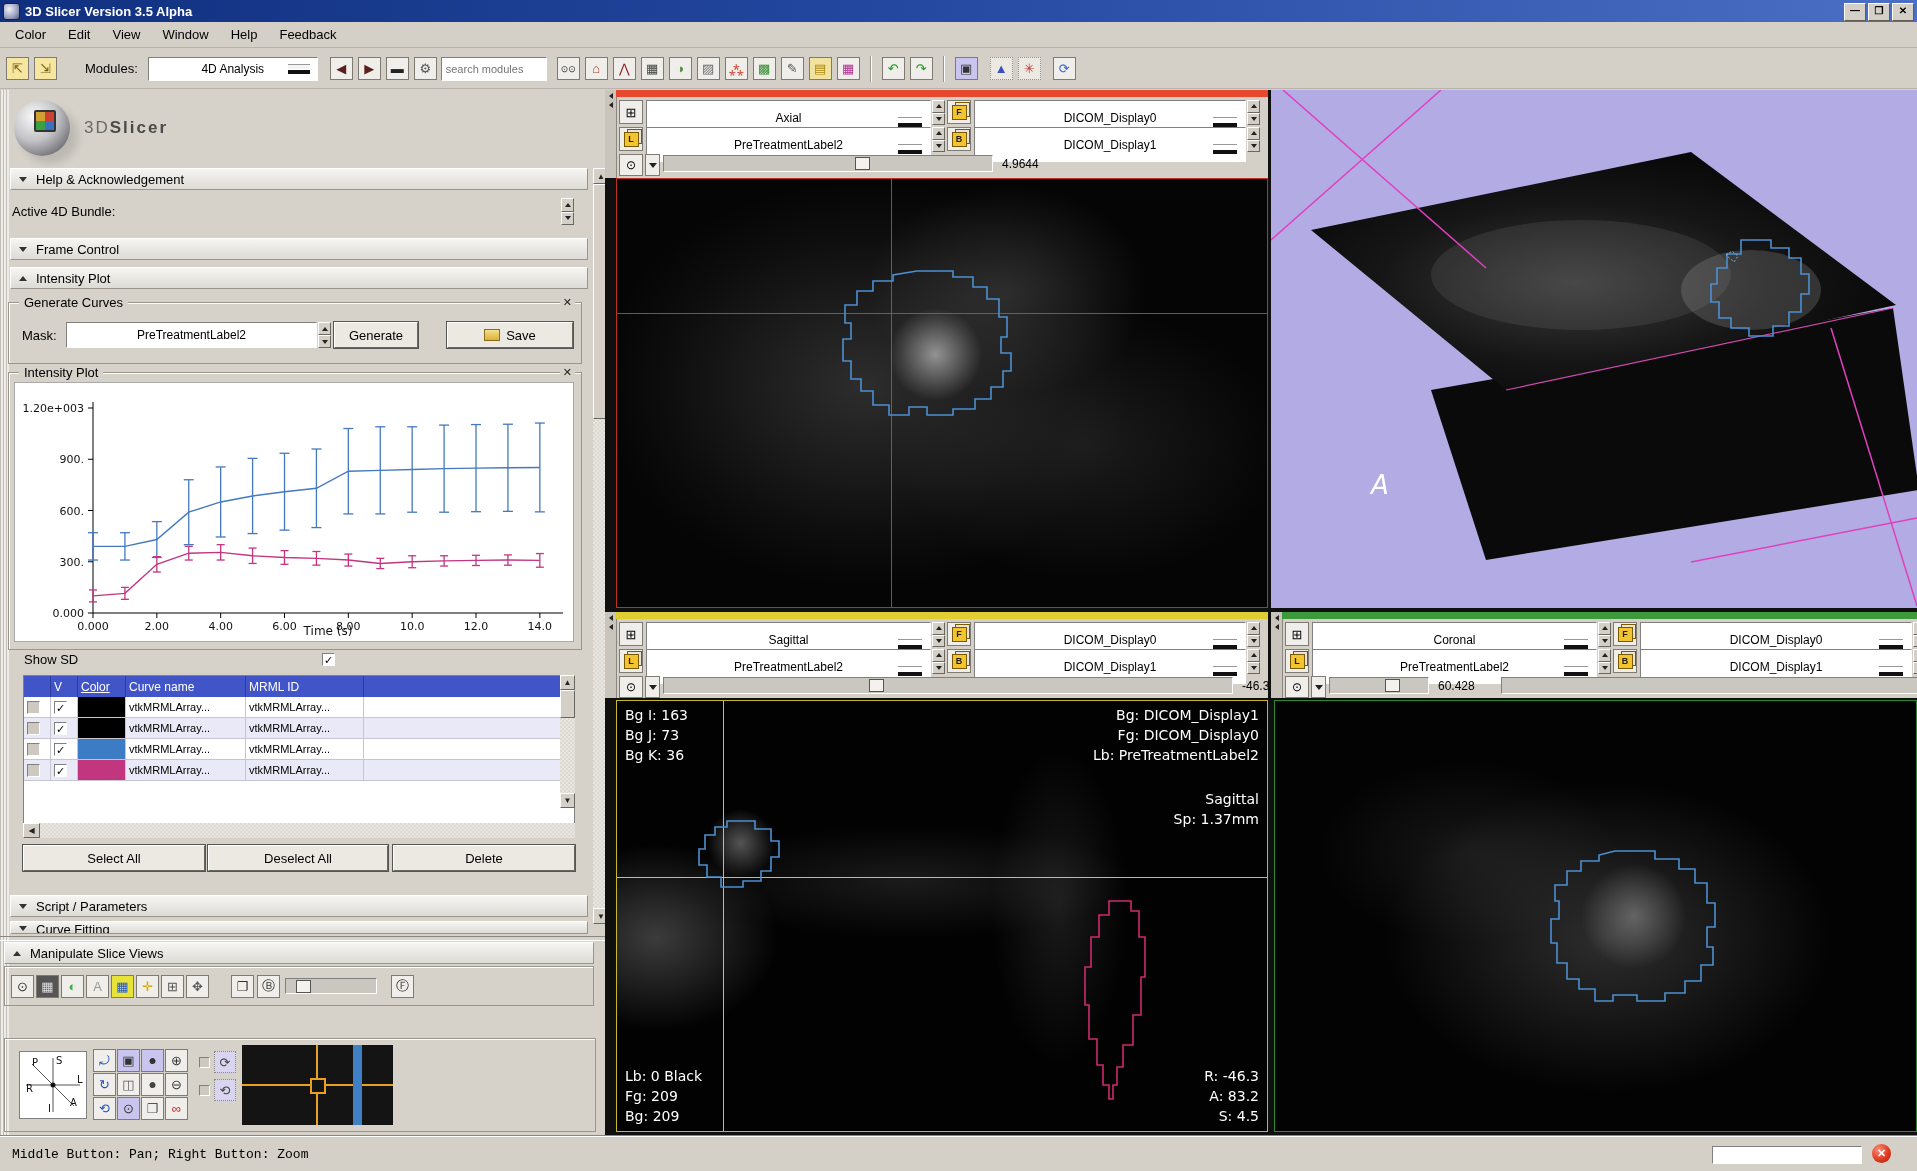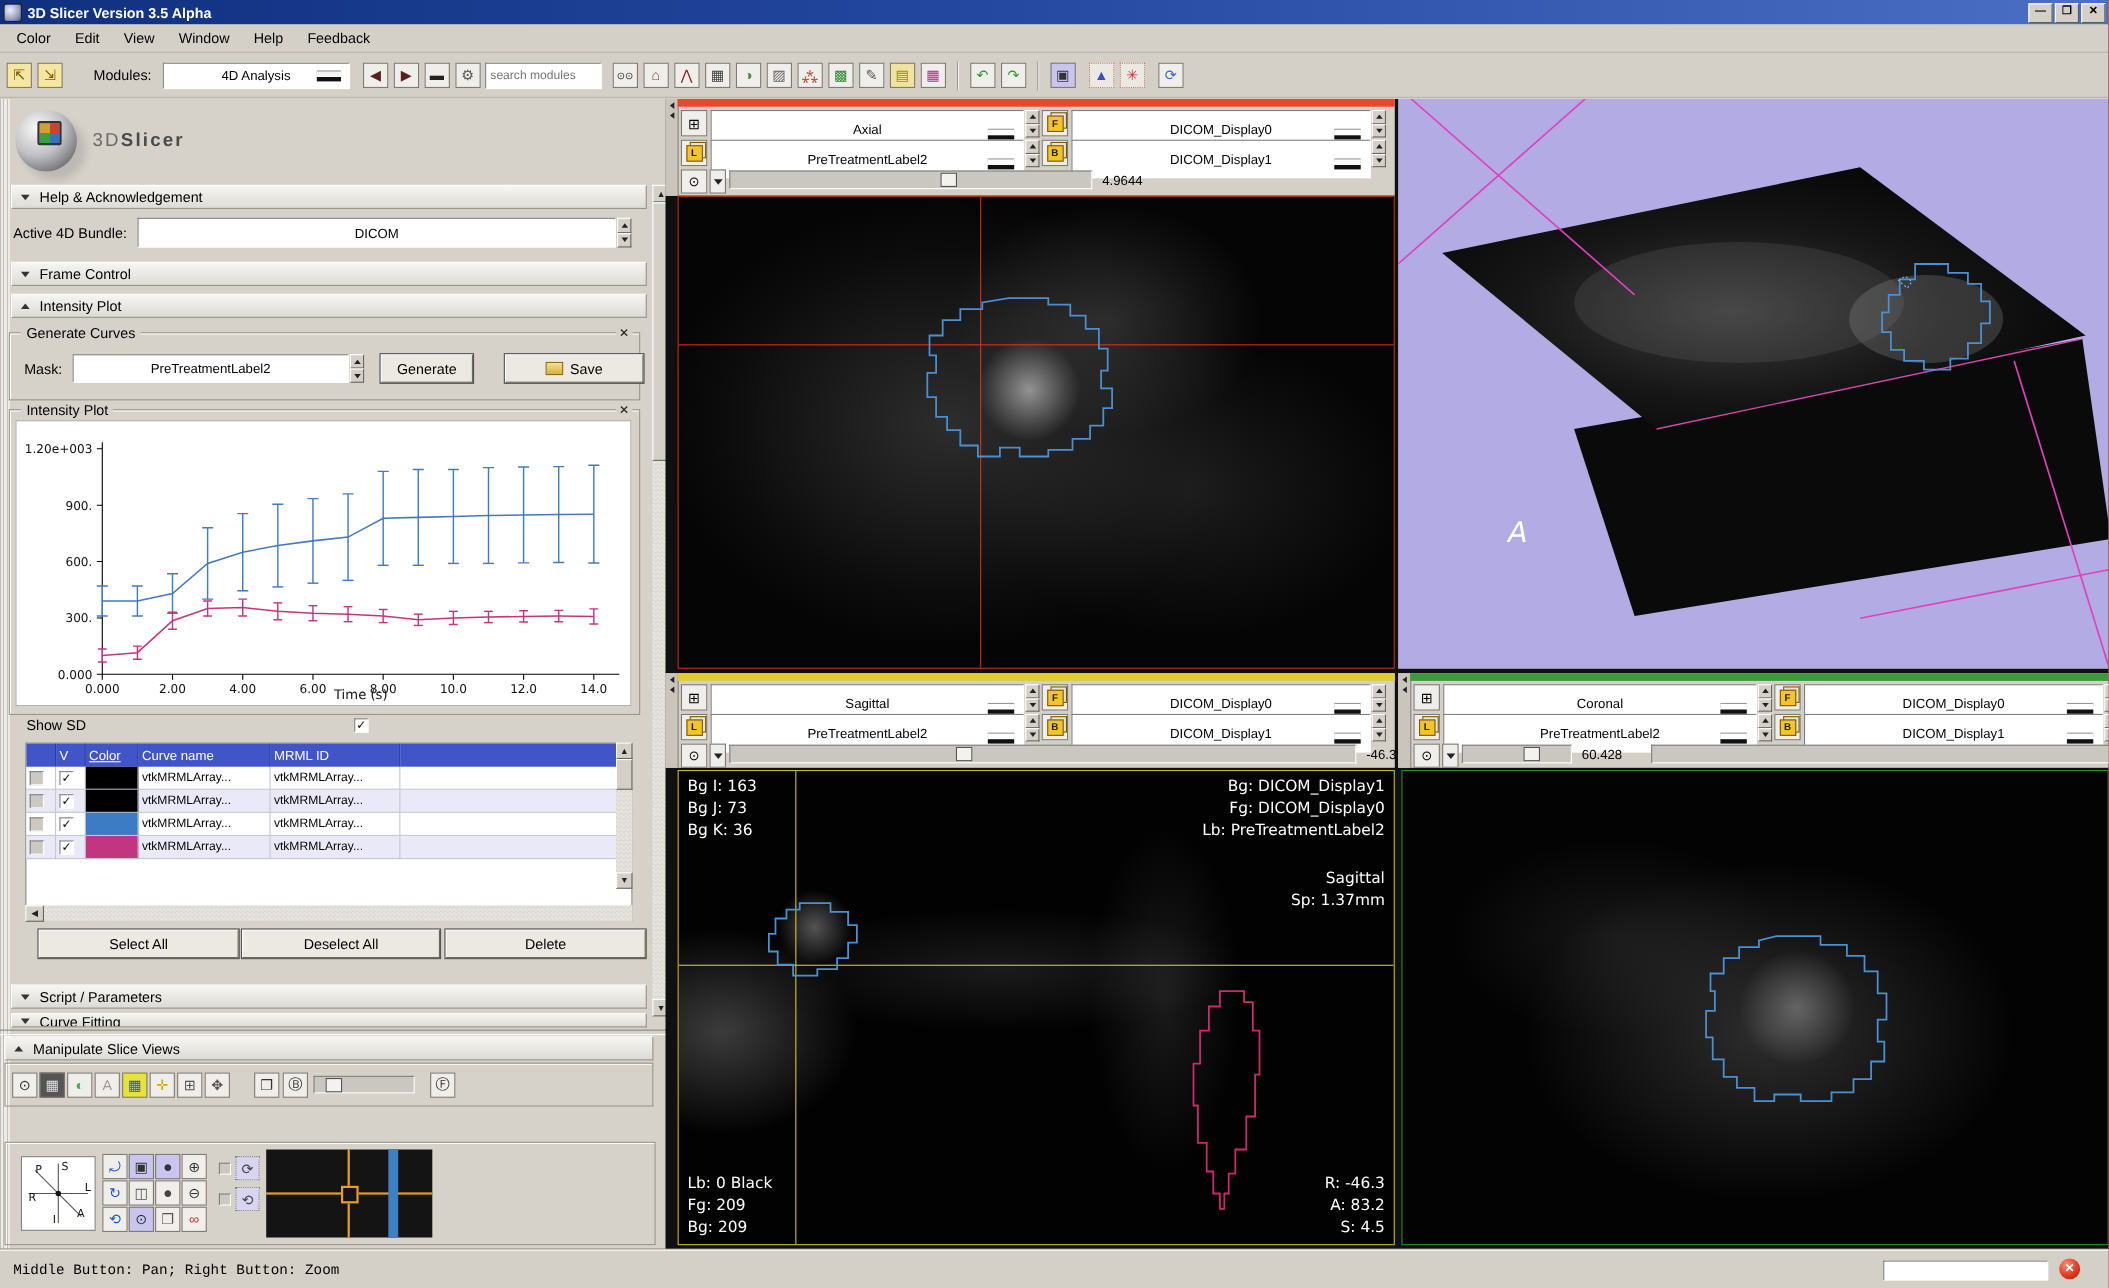--- a/index.html
+++ b/index.html
@@ -45,21 +45,21 @@
   .gbox{position:absolute;border:1px solid #9a968e;box-shadow:inset 1px 1px 0 #fff;}
   .gbox .legend{position:absolute;left:10px;top:-8px;background:#d6d2ca;padding:0 5px;font-size:13px;}
   .gbox .gclose{position:absolute;right:6px;top:-7px;background:#d6d2ca;padding:0 3px;font-size:11px;color:#222;}
   .spinner{position:absolute;width:13px;display:flex;flex-direction:column;box-sizing:border-box;}
   .spinbtn{flex:1;background:#d4d0c8;border:1px solid;border-color:#fff #6a675f #6a675f #fff;display:flex;
     align-items:center;justify-content:center;}
   .spinbtn i{width:0;height:0;border-left:3px solid transparent;border-right:3px solid transparent;}
   .spinbtn.up i{border-bottom:4px solid #222;}
   .spinbtn.dn i{border-top:4px solid #222;}
   .btn{border:1px solid;border-color:#fff #6a675f #6a675f #fff;outline:1px solid #555;background:#ece9e2;
-    font-size:13px;display:flex;align-items:center;justify-content:center;box-sizing:border-box;position:absolute;margin-left:12px;}
+    font-size:13px;display:flex;align-items:center;justify-content:center;box-sizing:border-box;position:absolute;}
   .cb{width:13px;height:13px;background:#fff;border:1px solid;border-color:#808080 #fff #fff #808080;
     font-size:11px;line-height:12px;text-align:center;box-sizing:border-box;}
   .cb.gray{background:#cdc9c1;}
   
   #curve-table{position:absolute;left:23px;top:585px;width:552px;height:163px;background:#fff;
     border:1px solid #808080;box-sizing:border-box;font-size:11px;}
   .trow{display:flex;height:21px;}
   .tcell{border-right:1px solid #c6c6d2;border-bottom:1px solid #c6c6d2;box-sizing:border-box;
     display:flex;align-items:center;padding:0 3px;overflow:hidden;white-space:nowrap;}
   .thead .tcell{background:#4155c8;color:#fff;border-right:1px solid #2c3da0;border-bottom:none;font-size:12px;}
@@ -190,23 +190,20 @@
         <span>3D</span><span style="font-weight:bold;color:#4a4a4a">Slicer</span>
       </div>
     </div>
 
     <div class="sec-hdr" style="top:78px">
       <span class="tri d"></span>
         <span>Help &amp; Acknowledgement</span>
     </div>
 
     <span style="position:absolute;left:12px;top:114px">Active 4D Bundle:</span>
-    <div class="combo" style="position:absolute;left:125px;top:108px;width:435px;height:27px">
-      <span>DICOM</span>
-    </div>
     <div class="spinner" style="left:561px;top:108px;height:27px">
       <span class="spinbtn up">
           <i></i>
         </span>
       <span class="spinbtn dn">
           <i></i>
         </span>
     </div>
 
     <div class="sec-hdr" style="top:148px">

